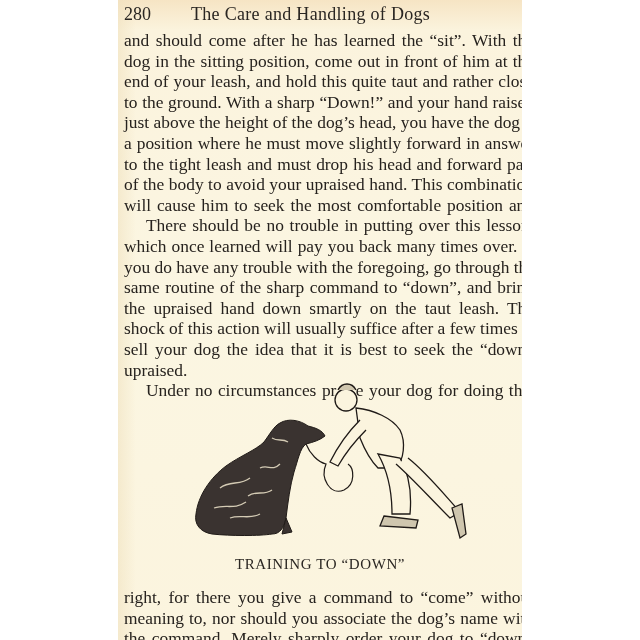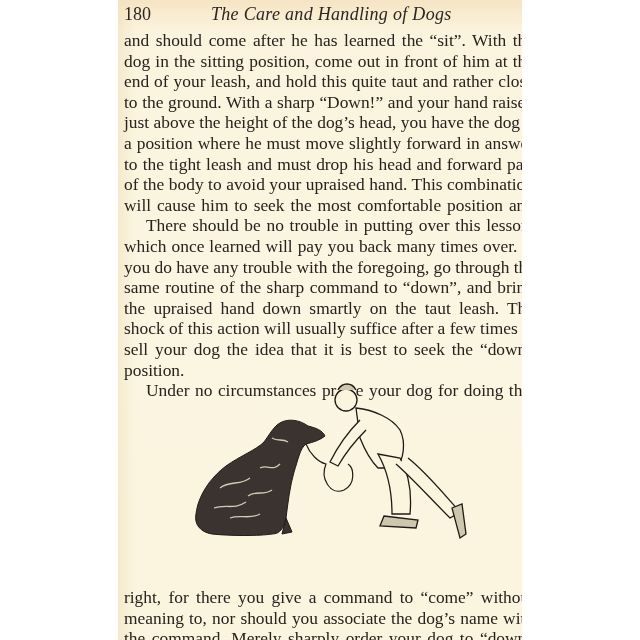--- a/index.html
+++ b/index.html
@@ -14,63 +14,63 @@
   }
   .page::before {
     content: ""; position: absolute; left: 0; top: 0; width: 18px; height: 100%;
     background: linear-gradient(90deg, rgba(240,225,190,0.55), rgba(240,225,190,0));
   }
   .running-head {
     position: absolute; top: 2px; left: 6px; right: 0; height: 24px;
     font-size: 18px; color: #2a2622; white-space: nowrap;
   }
   .page-num { position: absolute; left: 0; top: 2px; }
-  .running-title { position: absolute; left: 67px; top: 2px; font-style: italic; letter-spacing: 0.3px; margin-left: 20px; }
+  .running-title { position: absolute; left: 67px; top: 2px; letter-spacing: 0.3px; }
   .text-block {
     position: absolute; left: 6px; width: 420px; color: #26221e;
     font-size: 17.4px; line-height: 20.6px;
   }
   .line { display: block; white-space: nowrap; text-align: justify; text-align-last: justify; width: 410px; }
   .line.last { text-align-last: left; }
   .line.indent { padding-left: 22px; width: 388px; }
   .block-1 { top: 30px; }
   .block-2 { top: 587px; }
   .illustration { position: absolute; left: 42px; top: 368px; width: 340px; height: 180px; }
   .caption {
     position: absolute; top: 556px; left: 0; width: 404px; text-align: center;
     font-size: 15px; letter-spacing: 0.6px; color: #2a2622;
   }
 </style>
 </head>
 <body>
 
 <div class="page">
   <div class="running-head">
-    <span class="page-num">180</span>
+    <span class="page-num">280</span>
     <span class="running-title">The Care and Handling of Dogs</span>
   </div>
 
   <div class="text-block block-1" id="block-top">
       <span class="line">and should come after he has learned the “sit”. With the</span>
       <span class="line">dog in the sitting position, come out in front of him at the</span>
       <span class="line">end of your leash, and hold this quite taut and rather close</span>
       <span class="line">to the ground. With a sharp “Down!” and your hand raised</span>
       <span class="line">just above the height of the dog’s head, you have the dog in</span>
       <span class="line">a position where he must move slightly forward in answer</span>
       <span class="line">to the tight leash and must drop his head and forward part</span>
       <span class="line">of the body to avoid your upraised hand. This combination</span>
       <span class="line">will cause him to seek the most comfortable position and</span>
       <span class="line indent">There should be no trouble in putting over this lesson,</span>
       <span class="line">which once learned will pay you back many times over. If</span>
       <span class="line">you do have any trouble with the foregoing, go through the</span>
       <span class="line">same routine of the sharp command to “down”, and bring</span>
       <span class="line">the upraised hand down smartly on the taut leash. The</span>
       <span class="line">shock of this action will usually suffice after a few times to</span>
       <span class="line">sell your dog the idea that it is best to seek the “down”</span>
-      <span class="line last">position.</span>
+      <span class="line last">upraised.</span>
       <span class="line indent">Under no circumstances praise your dog for doing this</span>
     </div>
 
   <svg class="illustration" viewBox="0 0 340 180" xmlns="http://www.w3.org/2000/svg">
 
     <g fill="#3a3330" stroke="#1f1a17" stroke-width="1">
       <path d="M120 55 C128 50 140 52 148 58 C156 60 162 62 165 68 C160 72 154 74 146 76 C140 80 138 92 134 104 C130 118 128 134 126 150 C124 160 120 166 112 166 C100 168 70 168 52 166 C40 164 34 156 36 146 C38 128 50 110 66 98 C80 88 96 82 104 74 C110 66 114 58 120 55 Z"></path>
       <path d="M126 150 L132 164 L122 166 Z"></path>
     </g>
     <g stroke="#efe6cc" stroke-width="1.3" fill="none" opacity="0.85">
@@ -89,19 +89,20 @@
       <path d="M178 22 C182 14 192 14 196 22" fill="#cfc6ae"></path>
       <path d="M196 40 C214 42 232 50 240 62 C246 74 244 92 236 100 L218 100 C210 92 204 80 200 70 Z"></path>
       <path d="M200 52 C190 62 178 78 170 94 L178 98 C186 84 196 72 206 62"></path>
       <path d="M218 86 C226 100 232 120 232 146 L250 146 C252 124 248 104 240 90 Z"></path>
       <path d="M236 96 C252 110 270 130 290 150 L300 144 C282 124 266 104 248 90"></path>
       <path d="M224 148 L258 152 L256 160 L220 158 Z" fill="#cfc6ae"></path>
       <path d="M292 140 L302 136 L306 166 L300 170 Z" fill="#cfc6ae"></path>
     </g>
   </svg>
 
+  <div class="caption">TRAINING TO “DOWN”</div>
 
   <div class="text-block block-2" id="block-bottom">
       <span class="line">right, for there you give a command to “come” without</span>
       <span class="line">meaning to, nor should you associate the dog’s name with</span>
       <span class="line">the command. Merely sharply order your dog to “down”</span>
     </div>
 </div>
 
 </body></html>

